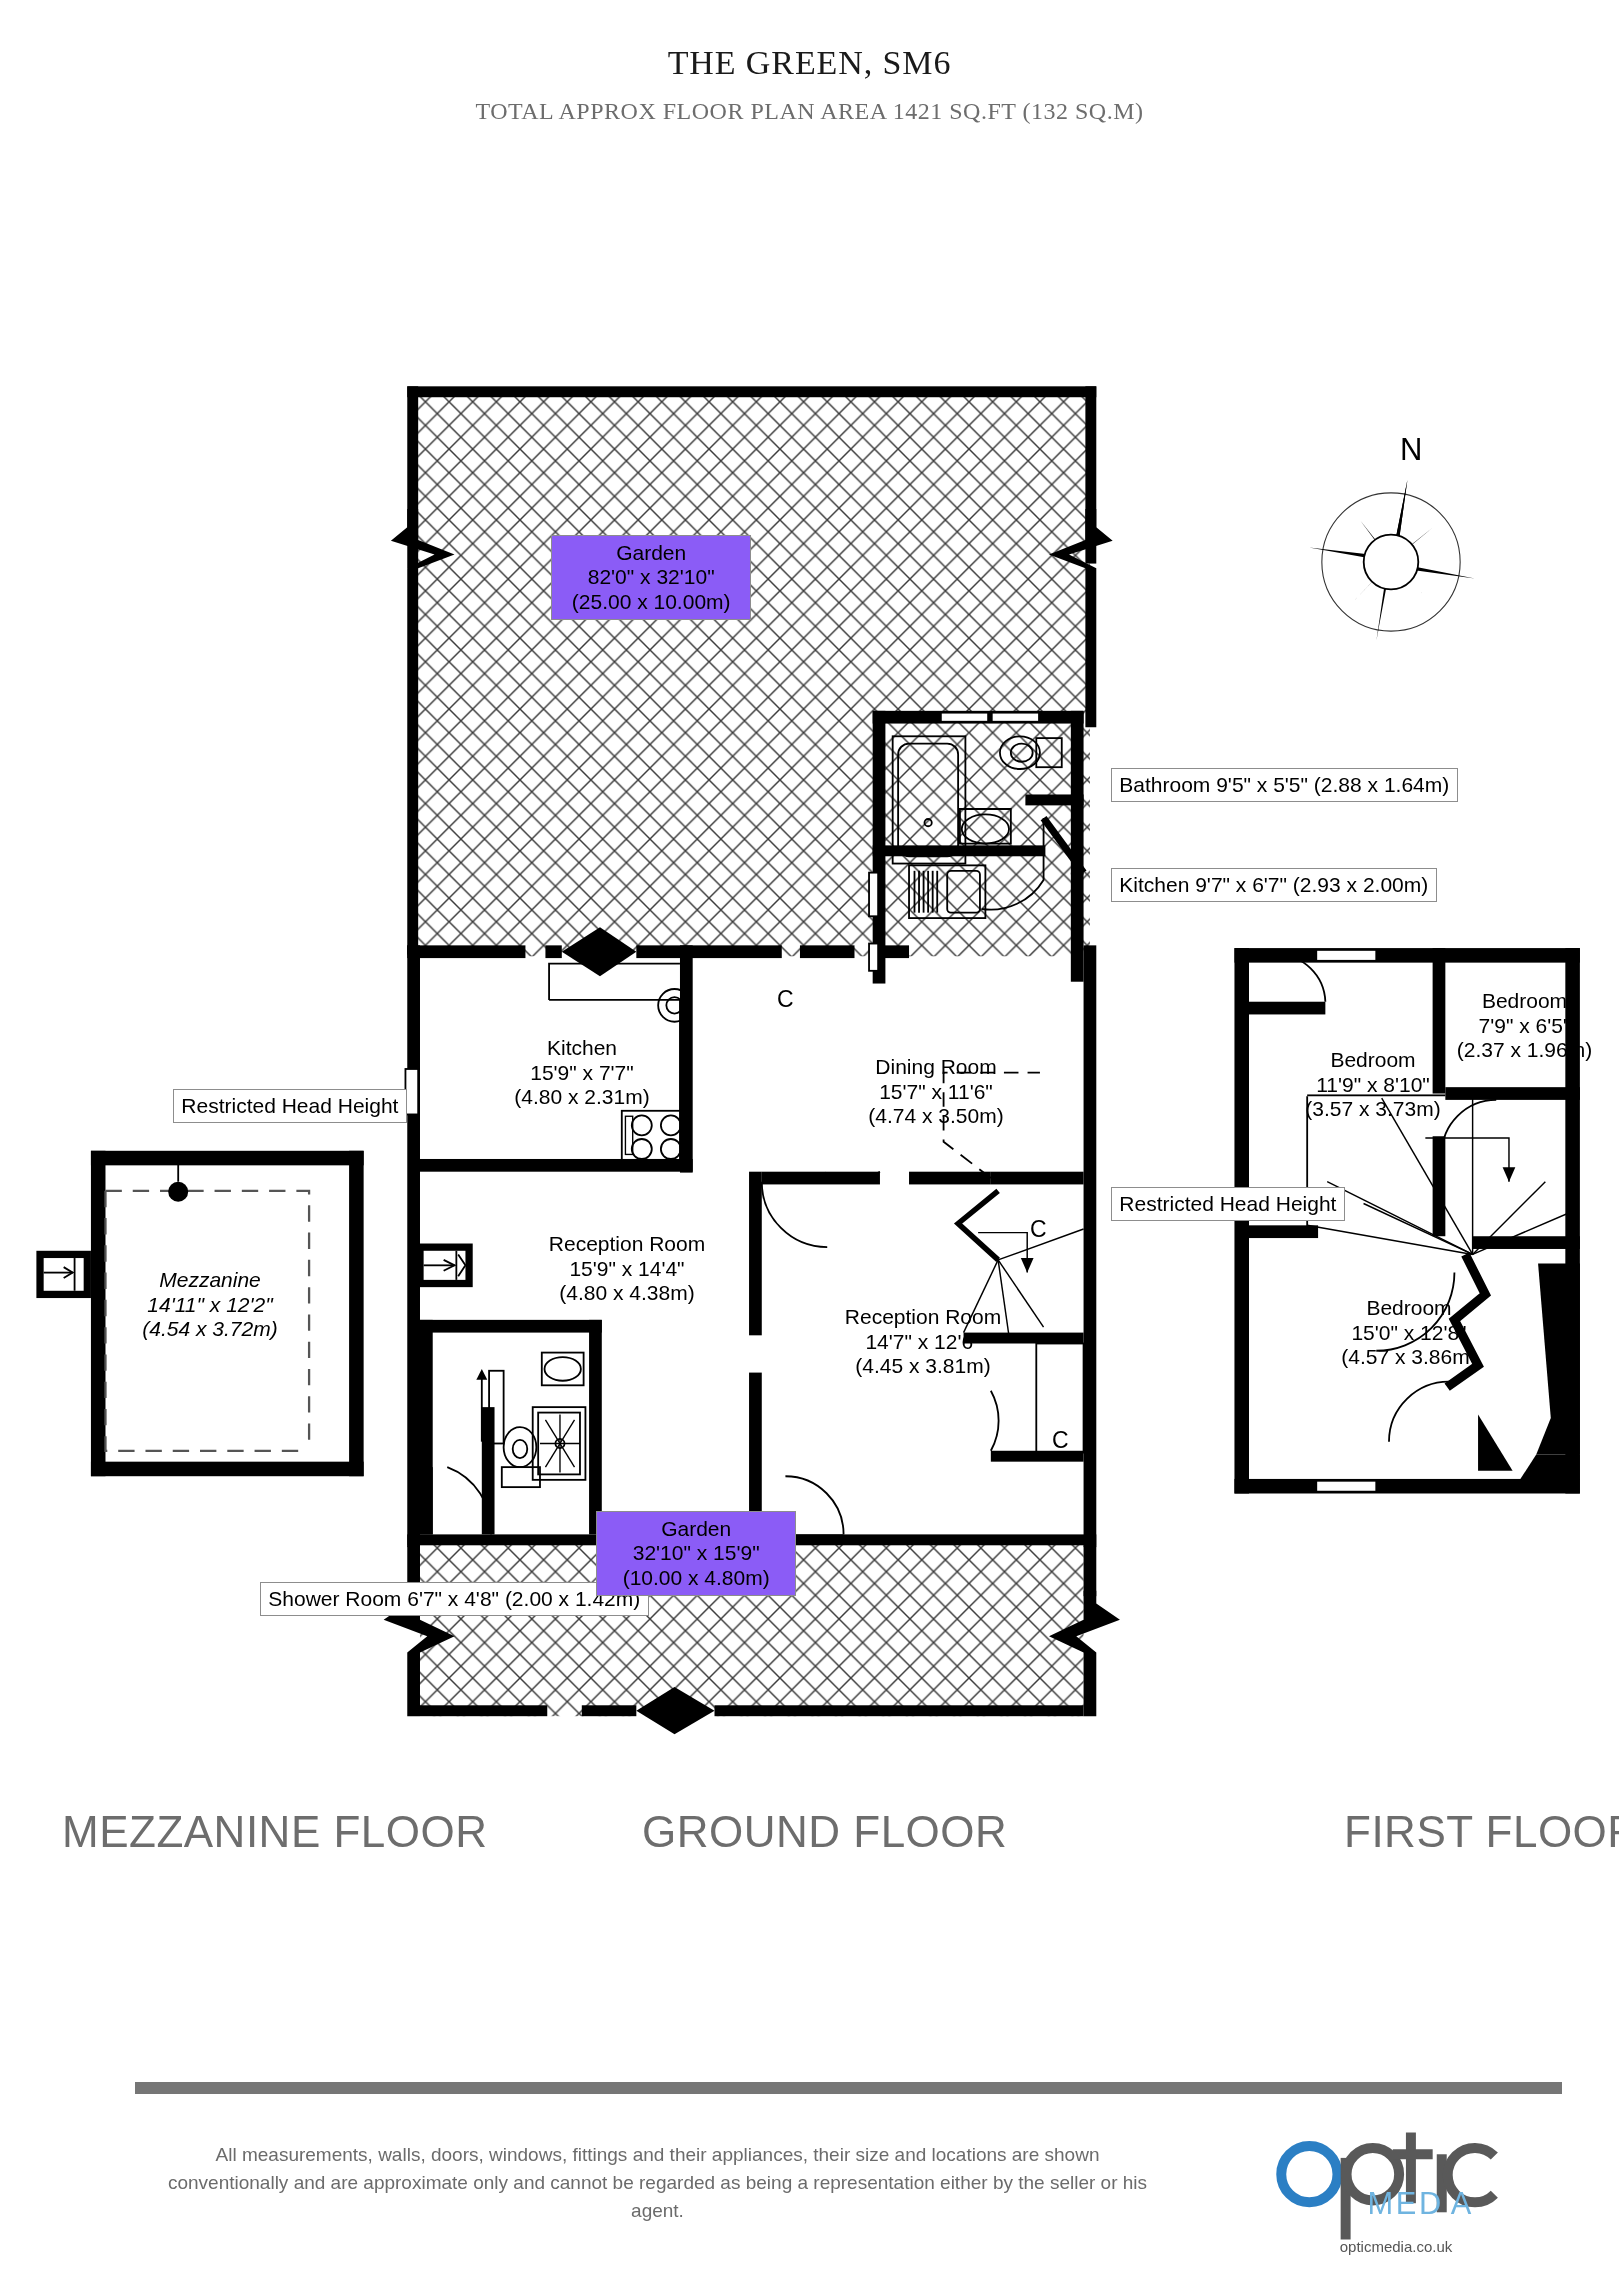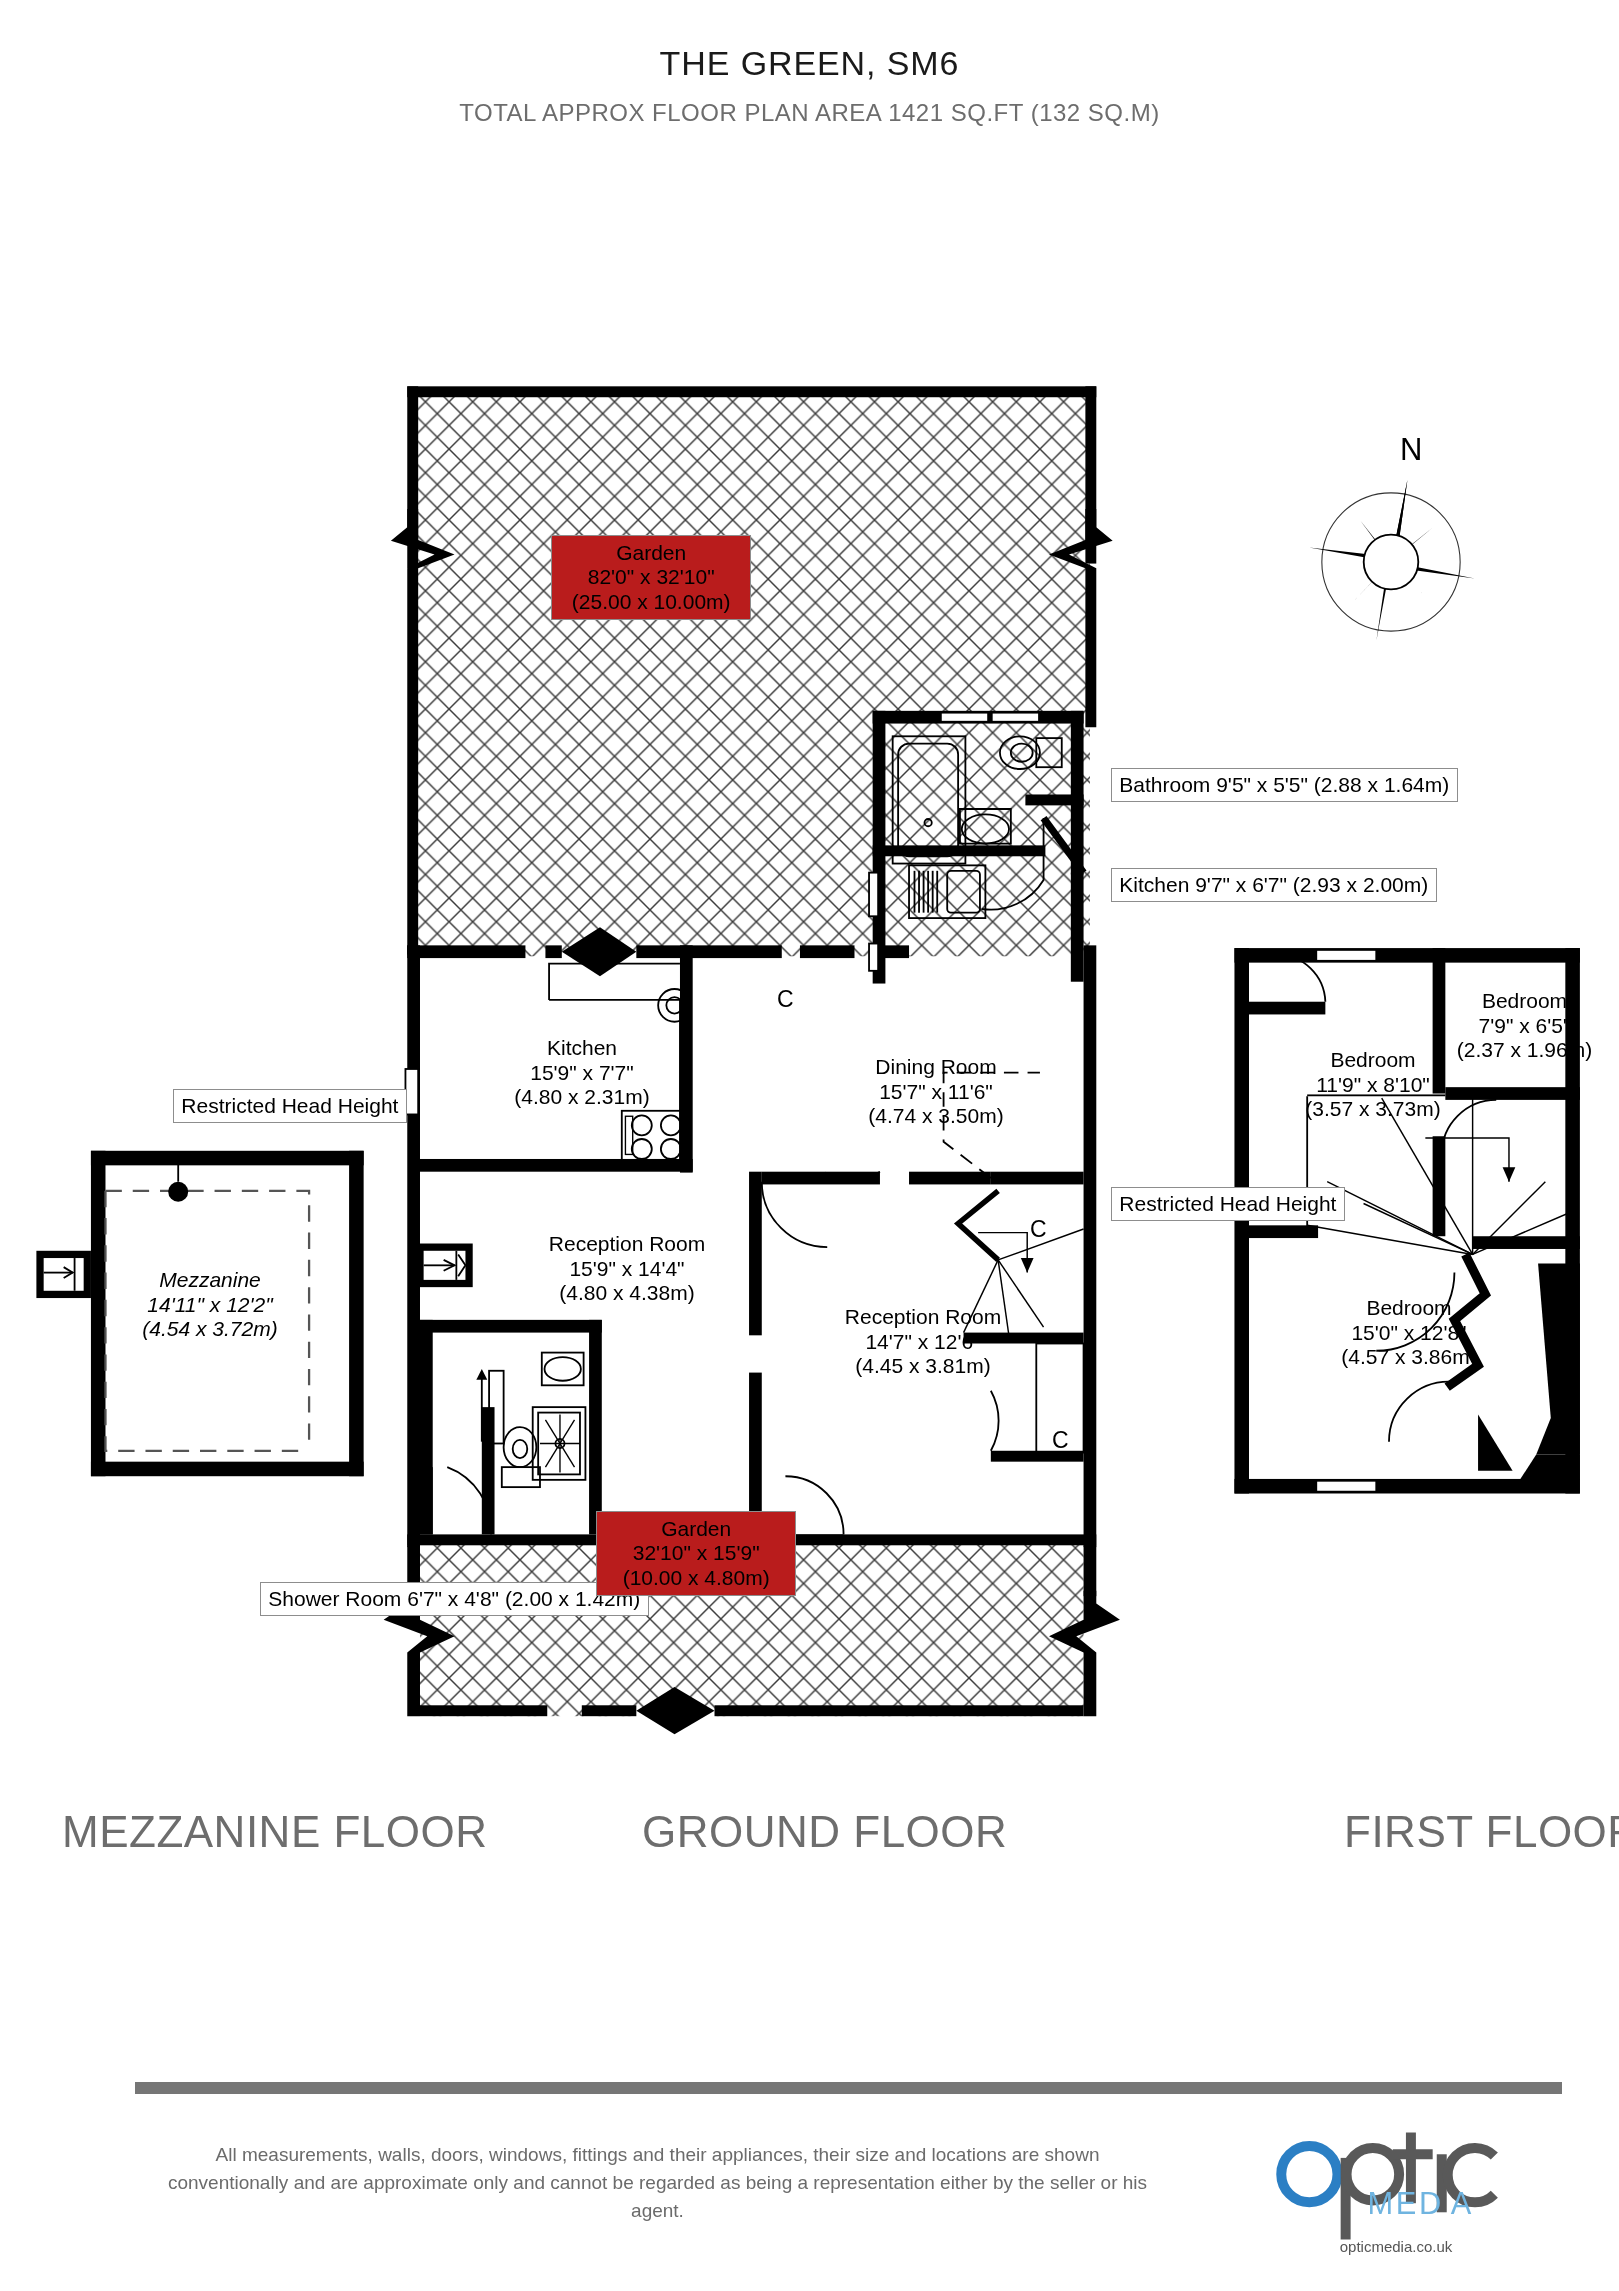--- a/index.html
+++ b/index.html
@@ -1,30 +1,30 @@
 <!DOCTYPE html>
 <html style="font-size:14.5px"><head>
 <meta charset="utf-8">
 <style>
   html,body{margin:0;padding:0;background:#fff;}
   body{width:1619px;height:2291px;position:relative;font-family:"Liberation Sans",sans-serif;color:#000;overflow:hidden;}
 
   
-  #header{position:absolute;left:0;top:0;width:1619px;text-align:center;}
+  #header{position:absolute;left:0;top:0;width:1619px;text-align:center;font-family:Liberation Serif, serif;}
   #title{font-size:34px;letter-spacing:0.9px;color:#1a1a1a;margin-top:44px;font-weight:400;}
   #subtitle{font-size:24px;letter-spacing:0.5px;color:#6d6d6d;margin-top:16.4px;font-weight:400;}
 
   
   #plan{position:absolute;left:0;top:0;width:1619px;height:1818px;}
   #plan svg{position:absolute;left:0;top:0;}
 
   
   .rlabel{position:absolute;font-size:21px;line-height:24.5px;text-align:center;color:#000;white-space:nowrap;}
   .rlabel .nm{display:block;}
-  .boxed{border:0.9px solid #8d8d8d;background:#b91c1c;padding:4.5px 8.2px;}
+  .boxed{border:0.9px solid #8d8d8d;background:#8b5cf6;padding:4.5px 8.2px;}
   .callout{position:absolute;border:0.9px solid #8d8d8d;background:#fff;font-size:21px;line-height:24.5px;text-align:center;padding:3.6px 7.3px;white-space:nowrap;}
   .clet{position:absolute;font-size:23px;color:#000;}
 
   
   .floorcap{position:absolute;font-size:44px;color:#6d6d6d;letter-spacing:0.5px;white-space:nowrap;}
 
   
   #compass{position:absolute;left:1300px;top:436px;width:182px;height:209px;}
   #compass .nlet{position:absolute;left:100px;top:-3.6px;font-size:31px;color:#000;}
 

